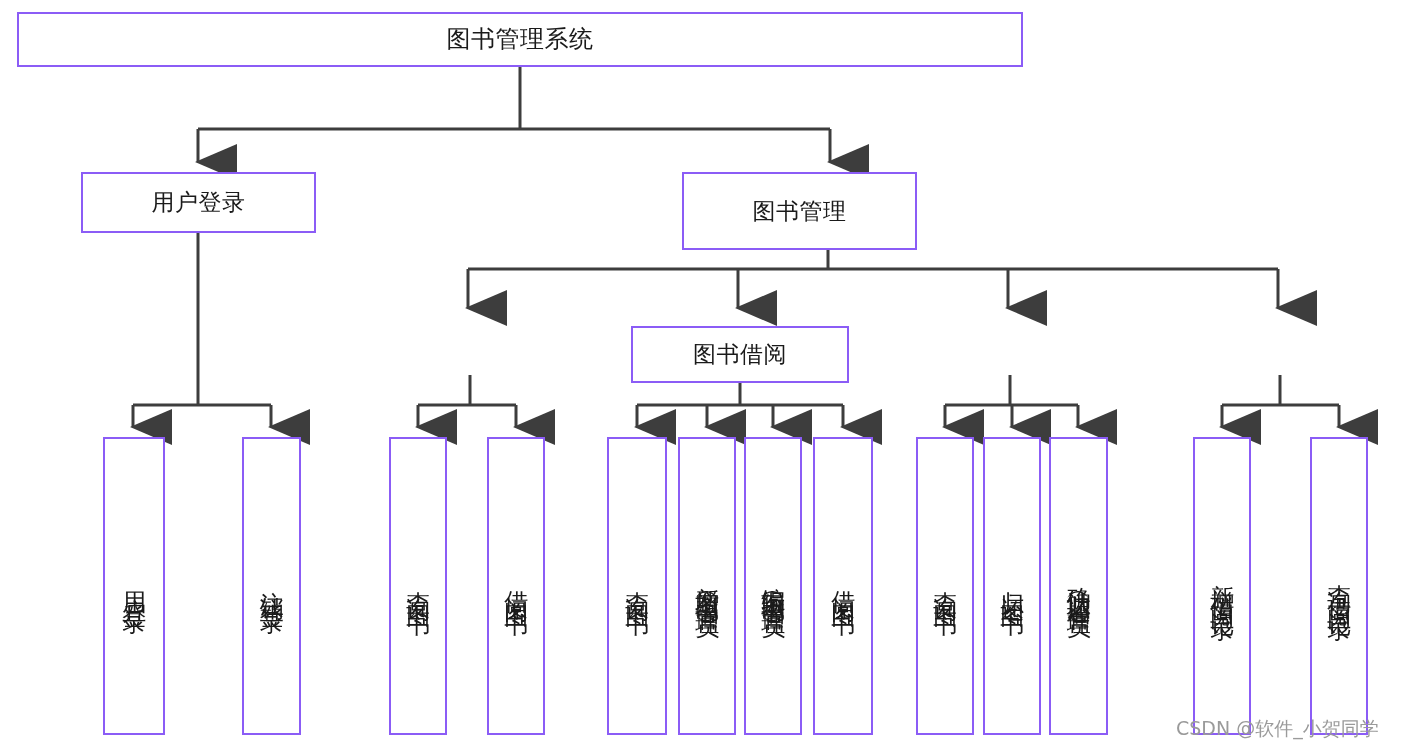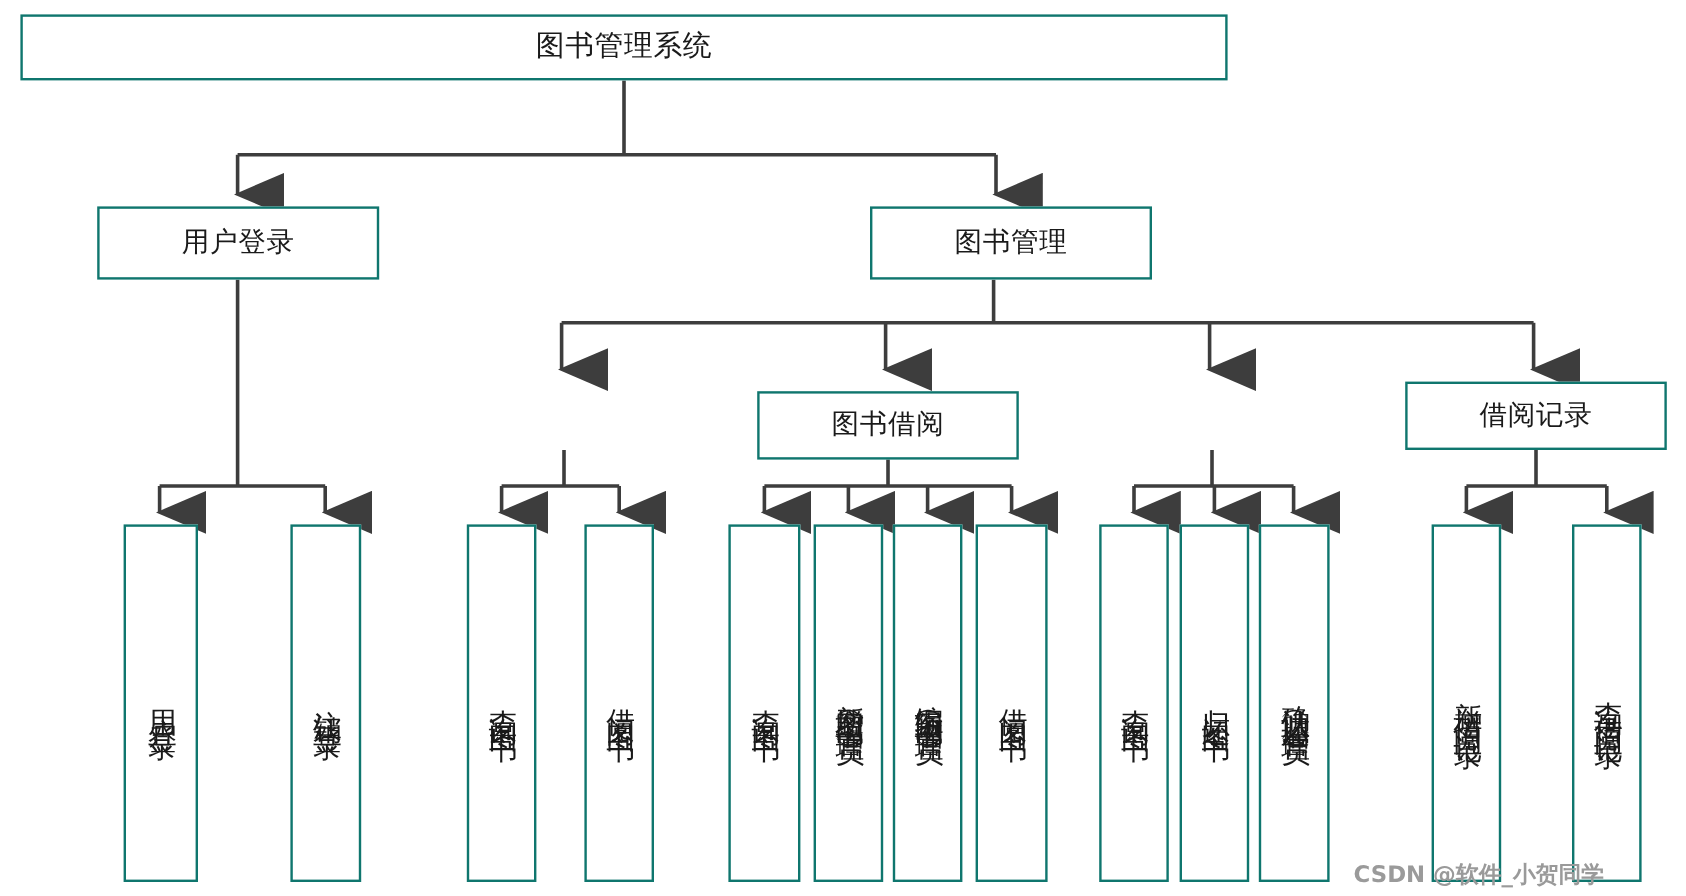--- a/index.html
+++ b/index.html
@@ -18,27 +18,26 @@
   #diagram-svg {
     position: absolute;
     left: 0;
     top: 0;
     width: 1405px;
     height: 747px;
   }
   .node {
     position: absolute;
     box-sizing: border-box;
-    border: 2px solid #0f766e;
+    border: 2px solid #8b5cf6;
     background: #ffffff;
     display: flex;
     align-items: center;
     justify-content: center;
     color: #1a1a1a;
-    font-family: Liberation Serif, serif;
   }
   .node-label {
     display: block;
     text-align: center;
     line-height: 1.05;
     white-space: nowrap;
   }
   
   .node.horiz .node-label {
     font-size: 23px;
@@ -128,29 +127,26 @@
     </g>
   </svg>
 
   <div class="node horiz root" style="left:17px; top:12px; width:1006px; height:55px;">
     <span class="node-label">图书管理系统</span>
   </div>
 
   <div class="node horiz" style="left:81px; top:172px; width:235px; height:61px;">
     <span class="node-label">用户登录</span>
   </div>
-  <div class="node horiz" style="left:725px; top:172px; width:235px; height:61px;">
+  <div class="node horiz" style="left:682px; top:172px; width:235px; height:78px;">
     <span class="node-label">图书管理</span>
   </div>
 
   <div class="node horiz" style="left:631px; top:326px; width:218px; height:57px;align-items:center;">
     <span class="node-label">图书借阅</span>
-  </div>
-  <div class="node horiz" style="left:1171px; top:318px; width:218px; height:57px;">
-    <span class="node-label">借阅记录</span>
   </div>
 
   <div class="node vert" style="left:103px; top:437px; width:62px; height:298px;">
     <span class="node-label">用户登录</span>
   </div>
   <div class="node vert" style="left:242px; top:437px; width:59px; height:298px;">
     <span class="node-label">注销登录</span>
   </div>
   <div class="node vert" style="left:389px; top:437px; width:58px; height:298px;">
     <span class="node-label">查询图书</span>
@@ -179,15 +175,15 @@
   <div class="node vert tall-text" style="left:1049px; top:437px; width:59px; height:298px;">
     <span class="node-label">确认归还（管理员）</span>
   </div>
   <div class="node vert" style="left:1193px; top:437px; width:58px; height:298px;">
     <span class="node-label">新增借阅记录</span>
   </div>
   <div class="node vert" style="left:1310px; top:437px; width:58px; height:298px;">
     <span class="node-label">查询借阅记录</span>
   </div>
 
-  <div class="watermark" style="left:1128px; top:716px;font-weight:bold;">CSDN @软件_小贺同学</div>
+  <div class="watermark" style="left:1176px; top:716px;">CSDN @软件_小贺同学</div>
 
 </div>
 
 </body></html>

